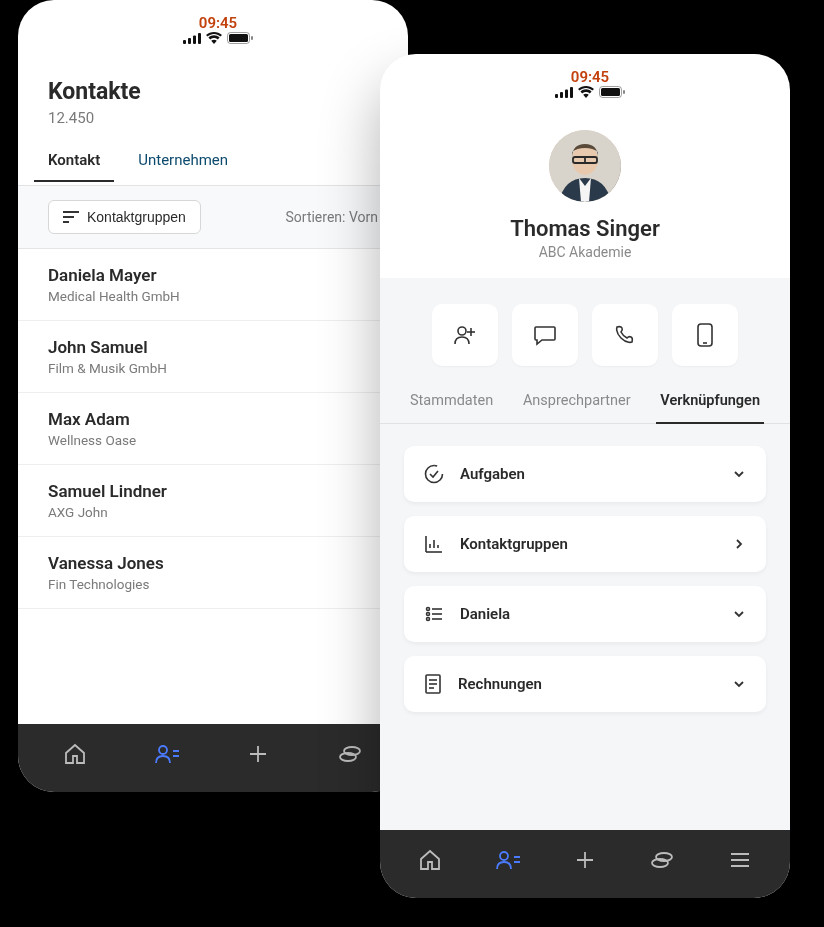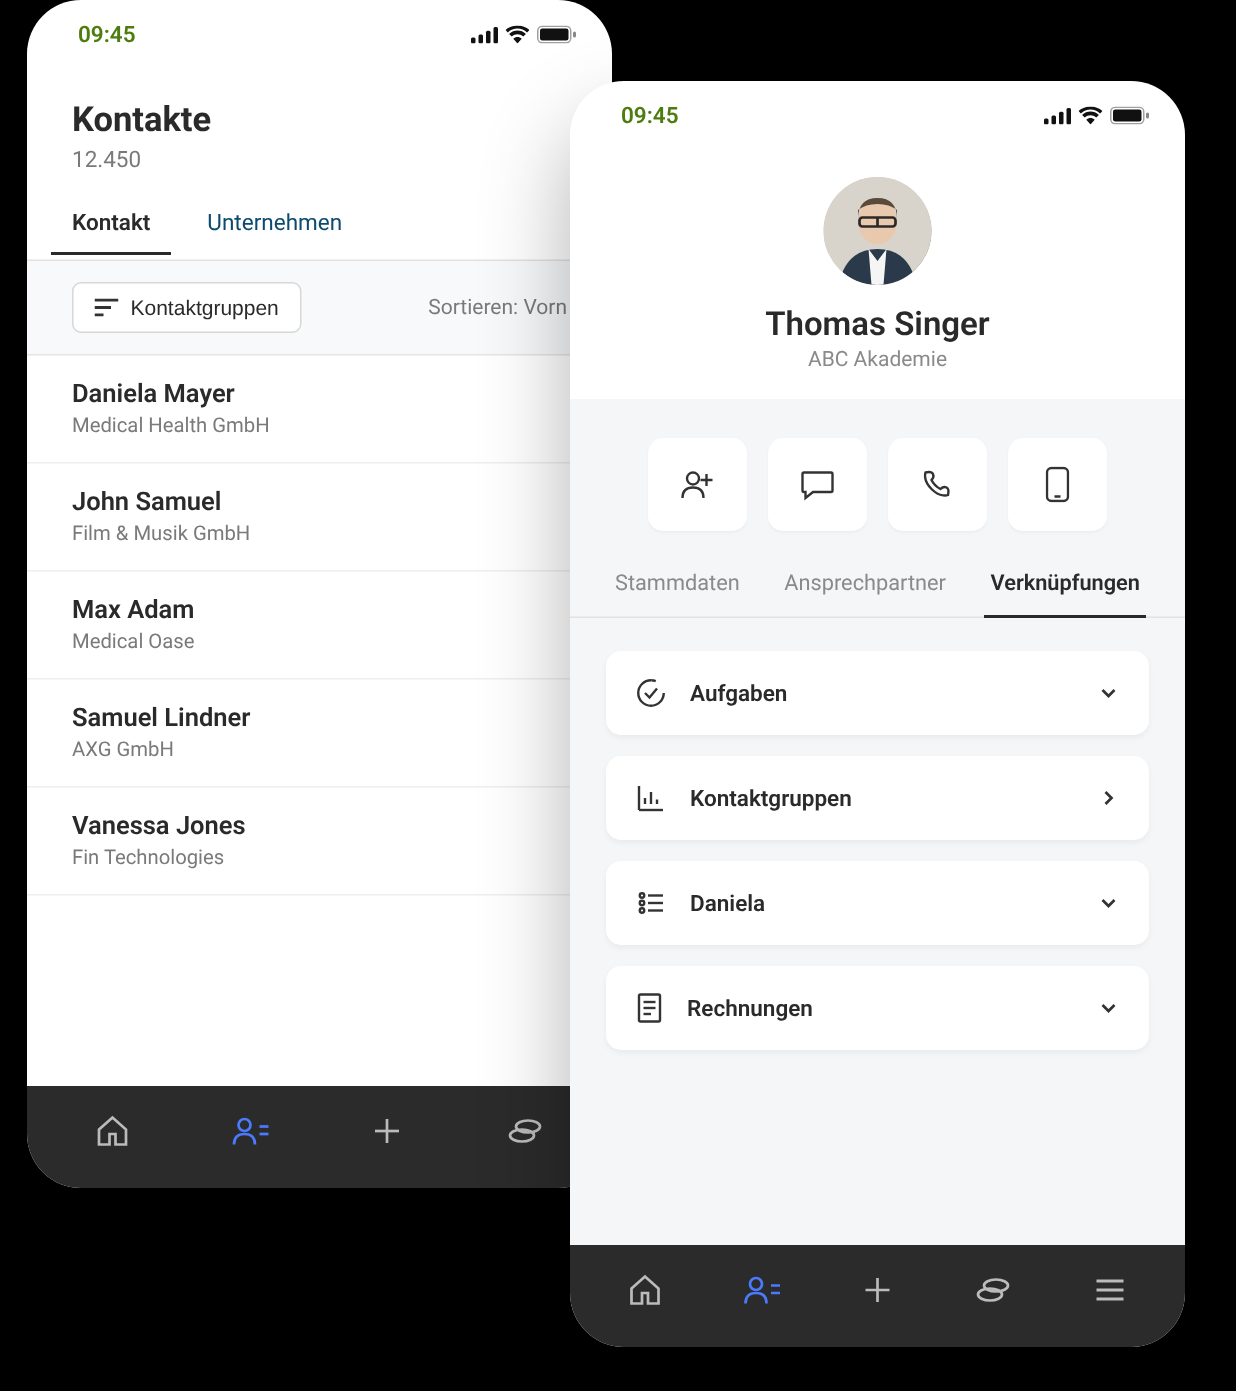--- a/index.html
+++ b/index.html
@@ -33,21 +33,22 @@
     top: 54px;
     z-index: 2;
   }
   .status-bar {
     display: flex;
     justify-content: space-between;
     align-items: center;
     padding: 14px 24px 6px 34px;
     font-size: 15px;
     font-weight: 600;
-    color: #4d7c0f;
+    color: #c2410c;
+    flex-direction: column;
   }
   .status-icons { display: flex; align-items: center; gap: 5px; }
   .header {
     padding: 28px 30px 14px 30px;
   }
   .header h1 {
     font-size: 23px;
     font-weight: 700;
     color: #2a2a2a;
   }
@@ -282,25 +283,25 @@
     <div class="contact-item">
       <div class="name">Daniela Mayer</div>
       <div class="company">Medical Health GmbH</div>
     </div>
     <div class="contact-item">
       <div class="name">John Samuel</div>
       <div class="company">Film &amp; Musik GmbH</div>
     </div>
     <div class="contact-item">
       <div class="name">Max Adam</div>
-      <div class="company">Medical Oase</div>
+      <div class="company">Wellness Oase</div>
     </div>
     <div class="contact-item">
       <div class="name">Samuel Lindner</div>
-      <div class="company">AXG GmbH</div>
+      <div class="company">AXG John</div>
     </div>
     <div class="contact-item">
       <div class="name">Vanessa Jones</div>
       <div class="company">Fin Technologies</div>
     </div>
   </div>
 
   <div class="bottom-nav">
     <span class="nav-btn">
       <svg width="24" height="24" viewBox="0 0 24 24" fill="none" stroke="#bbb" stroke-width="1.8">

